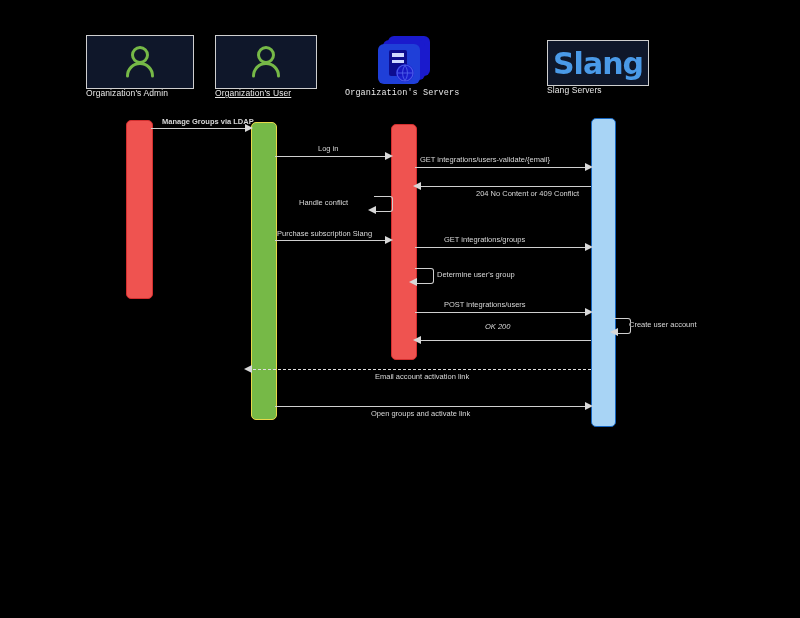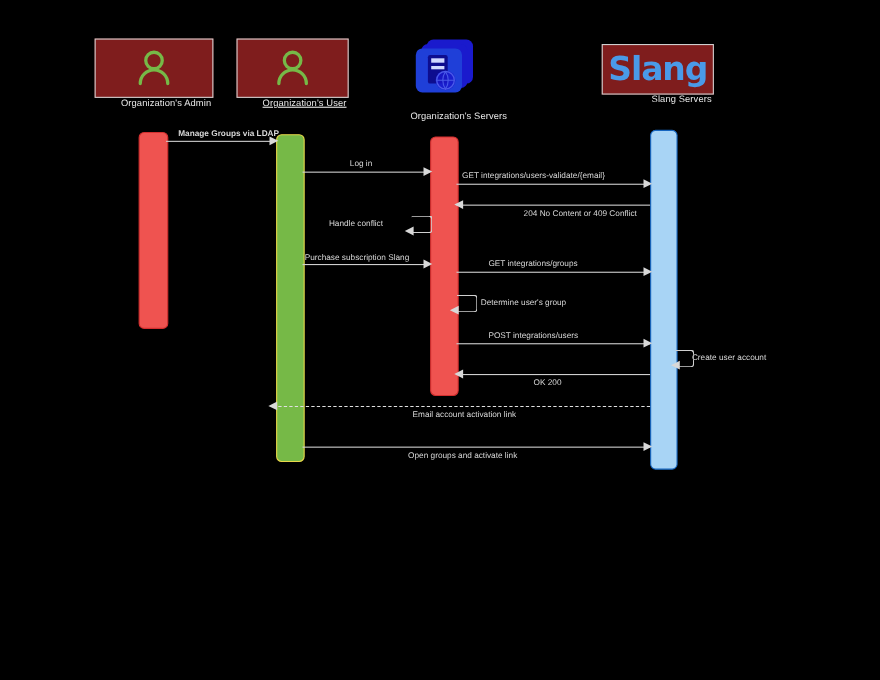--- a/index.html
+++ b/index.html
@@ -1,20 +1,20 @@
 <!DOCTYPE html>
 <html><head>
 <meta charset="utf-8">
 <style>
   html,body{margin:0;padding:0;background:#000;}
   body{width:800px;height:618px;overflow:hidden;font-family:"Liberation Sans",sans-serif;}
   #canvas{position:relative;width:800px;height:618px;background:#000;}
 
-  .actor-box{position:absolute;background:#7f1d1d;border:1px solid #cfcfcf;display:flex;align-items:center;justify-content:center;}
-  .actor-label{position:absolute;color:#e8e8e8;font-size:8.5px;text-align:right;white-space:nowrap;
+  .actor-box{position:absolute;background:#0f172a;border:1px solid #cfcfcf;display:flex;align-items:center;justify-content:center;}
+  .actor-label{position:absolute;color:#e8e8e8;font-size:8.5px;text-align:left;white-space:nowrap;
                text-shadow:0 0 1px #000;letter-spacing:.1px;}
 
   .lifeline{position:absolute;border-radius:5px;}
   .ll-red{background:#ef5350;border:1px solid #d32f2f;}
   .ll-green{background:#76b947;border:1px solid #e8d84a;}
   .ll-blue{background:#a8d4f5;border:1px solid #1565c0;}
 
   .msg{position:absolute;height:0;border-top:1.6px solid #cfcfcf;}
   .msg.dashed{border-top:1.6px dashed #e0e0e0;}
   .arrowhead{position:absolute;width:0;height:0;border-top:4px solid transparent;border-bottom:4px solid transparent;}
@@ -62,21 +62,21 @@
         <rect x="8" y="12" width="42" height="40" rx="6" fill="#1f3fd8"></rect>
         <rect x="19" y="18" width="18" height="26" rx="2" fill="#0d0d8f"></rect>
         <rect x="22" y="21" width="12" height="4" fill="#cfd8ff"></rect>
         <rect x="22" y="28" width="12" height="3" fill="#cfd8ff"></rect>
         <circle cx="35" cy="41" r="9" fill="#1a1acd" opacity="0.85"></circle>
         <circle cx="35" cy="41" r="8" fill="none" stroke="#4a5ae8" stroke-width="1.2"></circle>
         <path d="M27 41 H43 M35 33 Q40 41 35 49 Q30 41 35 33" fill="none" stroke="#4a5ae8" stroke-width="1"></path>
       </svg>
     </span>
   </div>
-  <div class="actor-label" style="left:345px;top:100px;width:116px;">Organization's Servers</div>
+  <div class="actor-label" style="left:345px;top:88px;width:116px;font-family:Liberation Mono, monospace;">Organization's Servers</div>
 
   <div class="actor-box" style="left:547px;top:40px;width:100px;height:44px;">
     <span class="slang-logo" style="font-size:30px;">Slang</span>
   </div>
   <div class="actor-label" style="left:547px;top:85px;width:100px;">Slang Servers</div>
 
   <div class="lifeline ll-red" style="left:126px;top:120px;width:25px;height:177px;"></div>
   <div class="lifeline ll-green" style="left:251px;top:122px;width:24px;height:296px;"></div>
   <div class="lifeline ll-red" style="left:391px;top:124px;width:24px;height:234px;"></div>
   <div class="lifeline ll-blue" style="left:591px;top:118px;width:23px;height:307px;"></div>
@@ -116,21 +116,21 @@
   <div class="msg" style="left:415px;top:312px;width:176px;"></div>
   <div class="arrowhead arrow-r" style="left:585px;top:308px;"></div>
   <div class="msg-label" style="left:444px;top:300px;">POST integrations/users</div>
 
   <div class="selfcall" style="left:614px;top:318px;width:16px;height:14px;"></div>
   <div class="arrowhead arrow-l" style="left:610px;top:328px;"></div>
   <div class="msg-label" style="left:629px;top:320px;">Create user account</div>
 
   <div class="msg" style="left:415px;top:340px;width:176px;"></div>
   <div class="arrowhead arrow-l" style="left:413px;top:336px;"></div>
-  <div class="msg-label" style="left:485px;top:343px;">OK 200</div>
+  <div class="msg-label" style="left:485px;top:322px;font-style:italic;">OK 200</div>
 
   <div class="msg dashed" style="left:248px;top:369px;width:343px;"></div>
   <div class="arrowhead arrow-l" style="left:244px;top:365px;"></div>
   <div class="msg-label" style="left:375px;top:372px;">Email account activation link</div>
 
   <div class="msg" style="left:275px;top:406px;width:316px;"></div>
   <div class="arrowhead arrow-r" style="left:585px;top:402px;"></div>
   <div class="msg-label" style="left:371px;top:409px;">Open groups and activate link</div>
 
 </div>

